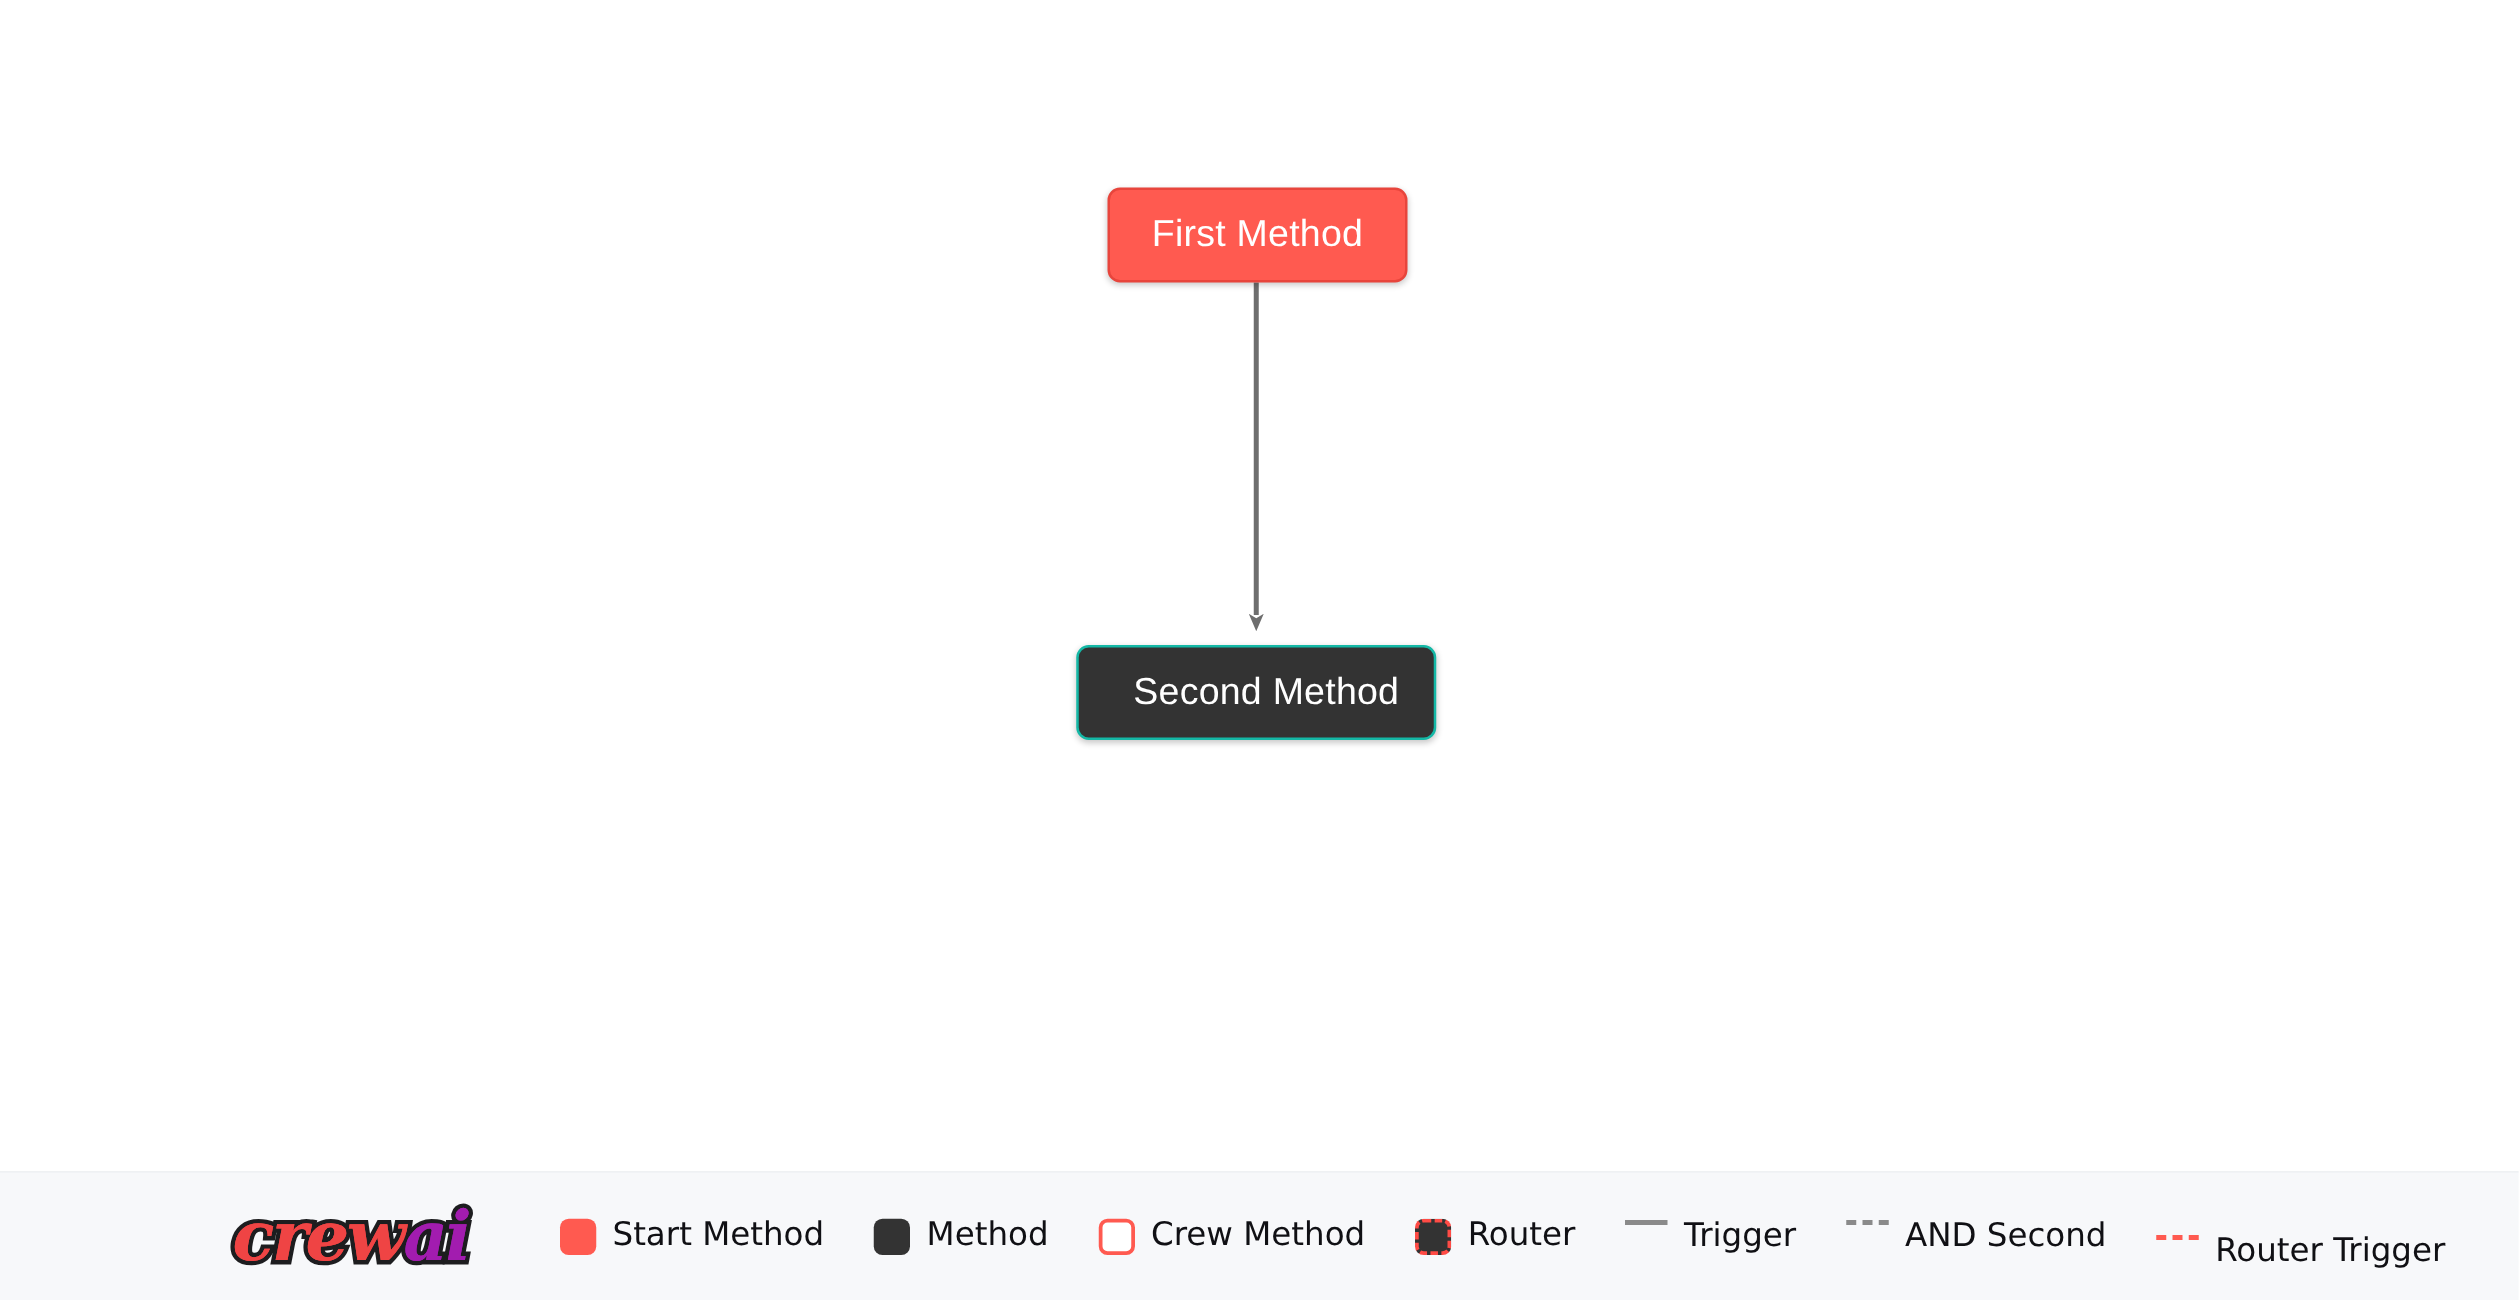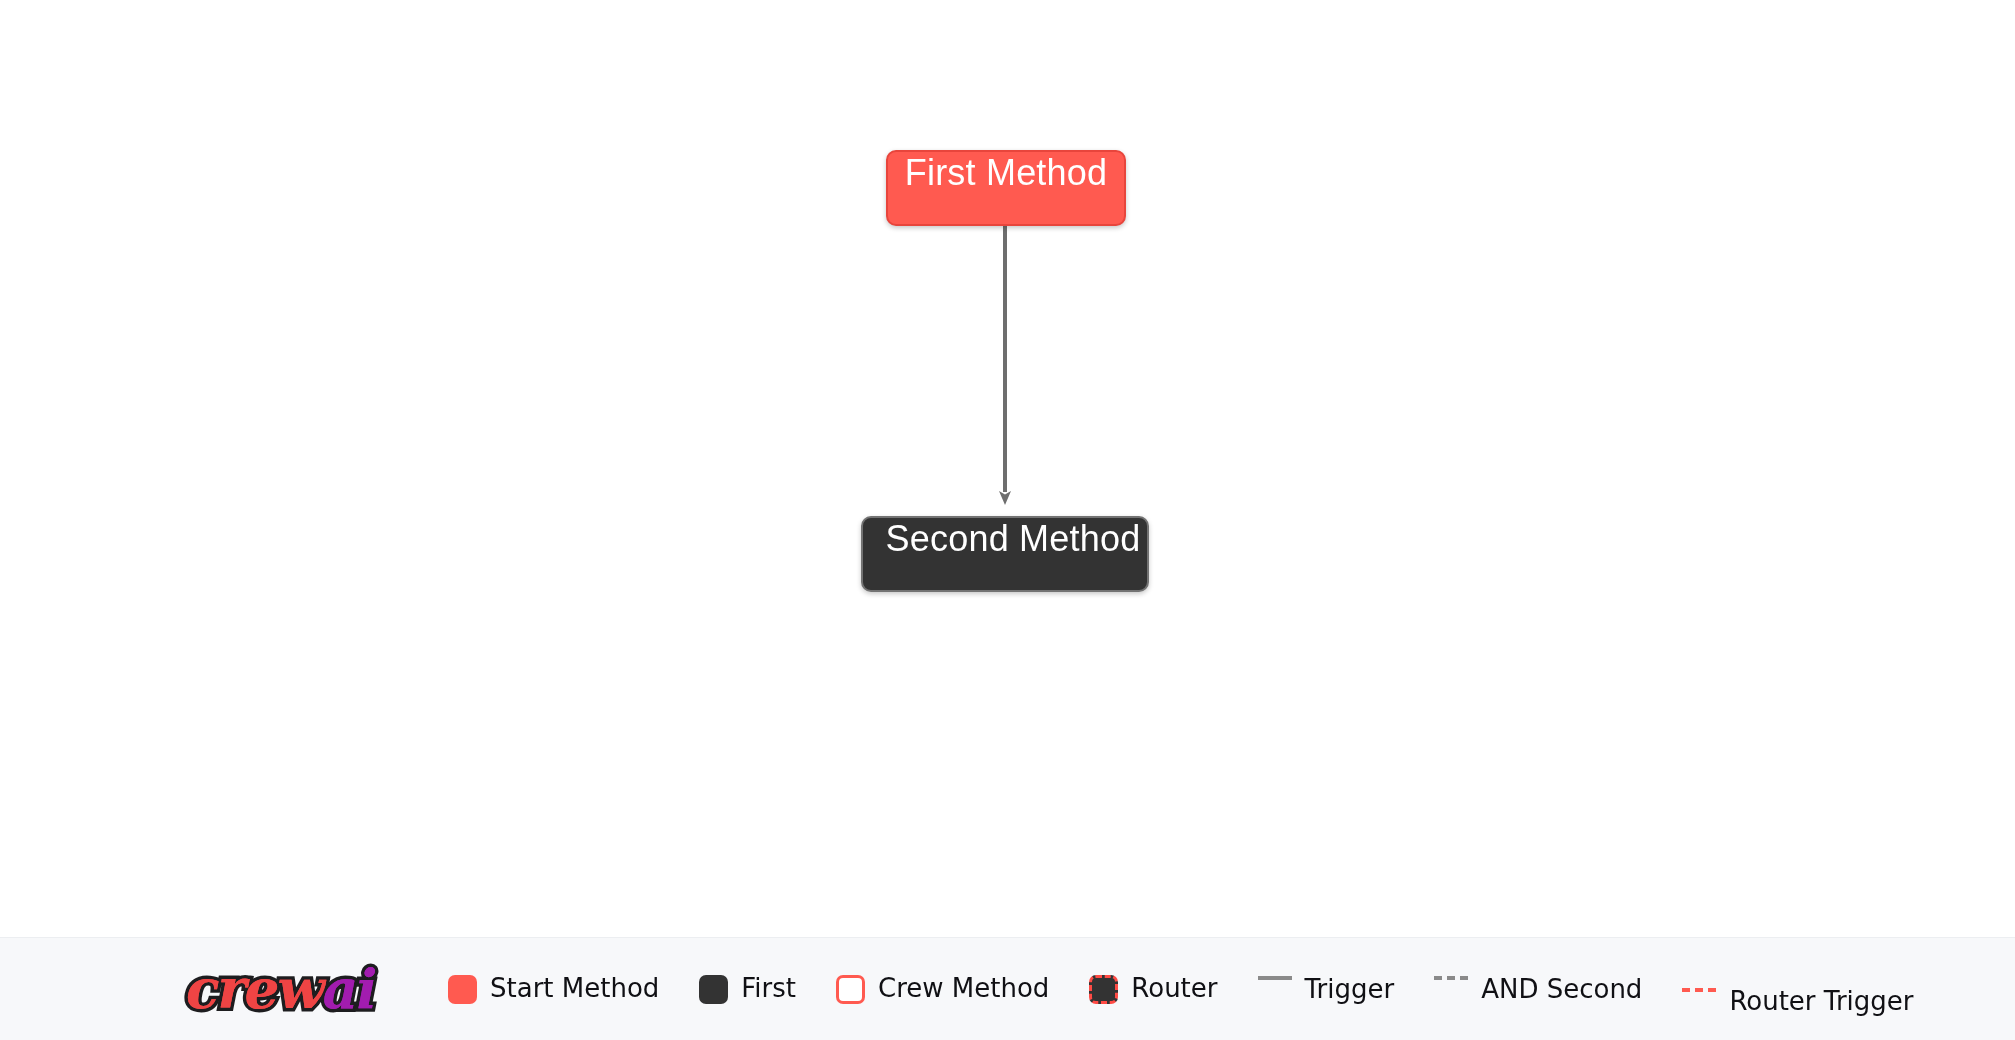--- a/index.html
+++ b/index.html
@@ -36,39 +36,40 @@
     top: 0;
     width: 2015px;
     height: 937px;
     pointer-events: none;
   }
 
   .node {
     position: absolute;
     box-sizing: border-box;
     display: flex;
+    align-items: center;
     justify-content: center;
     border-radius: 10px;
     font-family: "Liberation Sans", sans-serif;
-    font-size: 36px;
+    font-size: 30px;
     font-weight: 400;
     letter-spacing: 0.2px;
     color: #ffffff;
     white-space: nowrap;
     box-shadow: 0 2px 5px rgba(0,0,0,0.22);
   }
 
   .node-start {
     background: #ff5a50;
     border: 2px solid #e8453c;
   }
 
   .node-method {
     background: #333333;
-    border: 2px solid #737373;
+    border: 2px solid #14b8a6;
     padding-left: 16px;
   }
 
   
   .legend-bar {
     position: absolute;
     left: 0;
     top: 937px;
     width: 2015px;
     height: 103px;
@@ -206,21 +207,21 @@
 
       <div class="legend-items">
 
         <div class="legend-item">
           <span class="swatch sw-start"></span>
           <span class="legend-label">Start Method</span>
         </div>
 
         <div class="legend-item">
           <span class="swatch sw-method"></span>
-          <span class="legend-label">First</span>
+          <span class="legend-label">Method</span>
         </div>
 
         <div class="legend-item">
           <span class="swatch sw-crew"></span>
           <span class="legend-label">Crew Method</span>
         </div>
 
         <div class="legend-item">
           <span class="swatch sw-router"></span>
           <span class="legend-label">Router</span>

